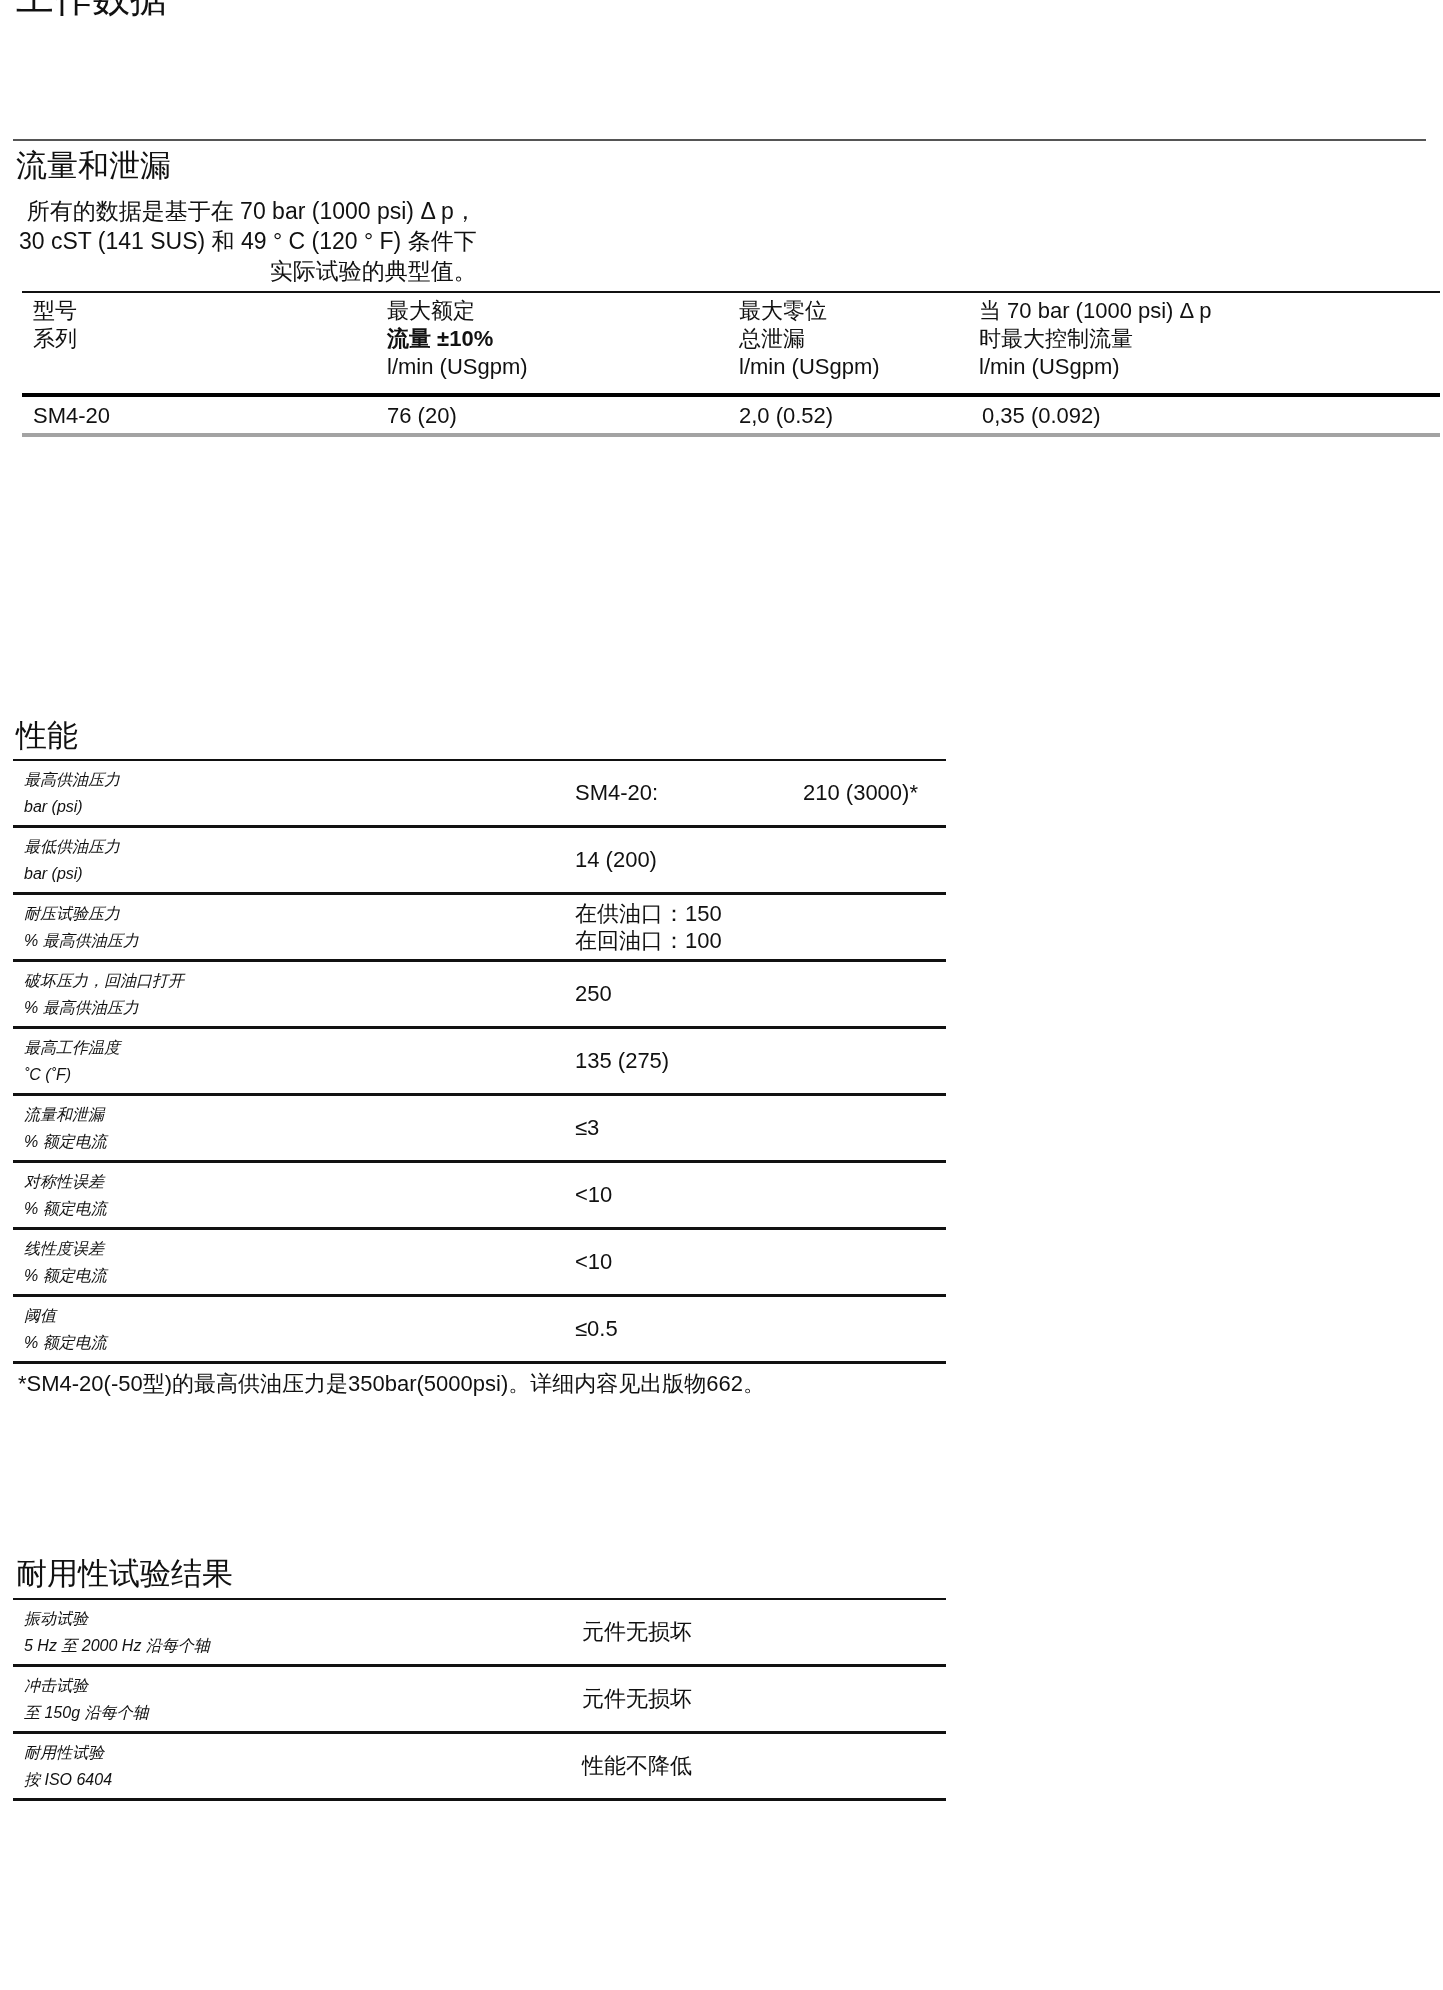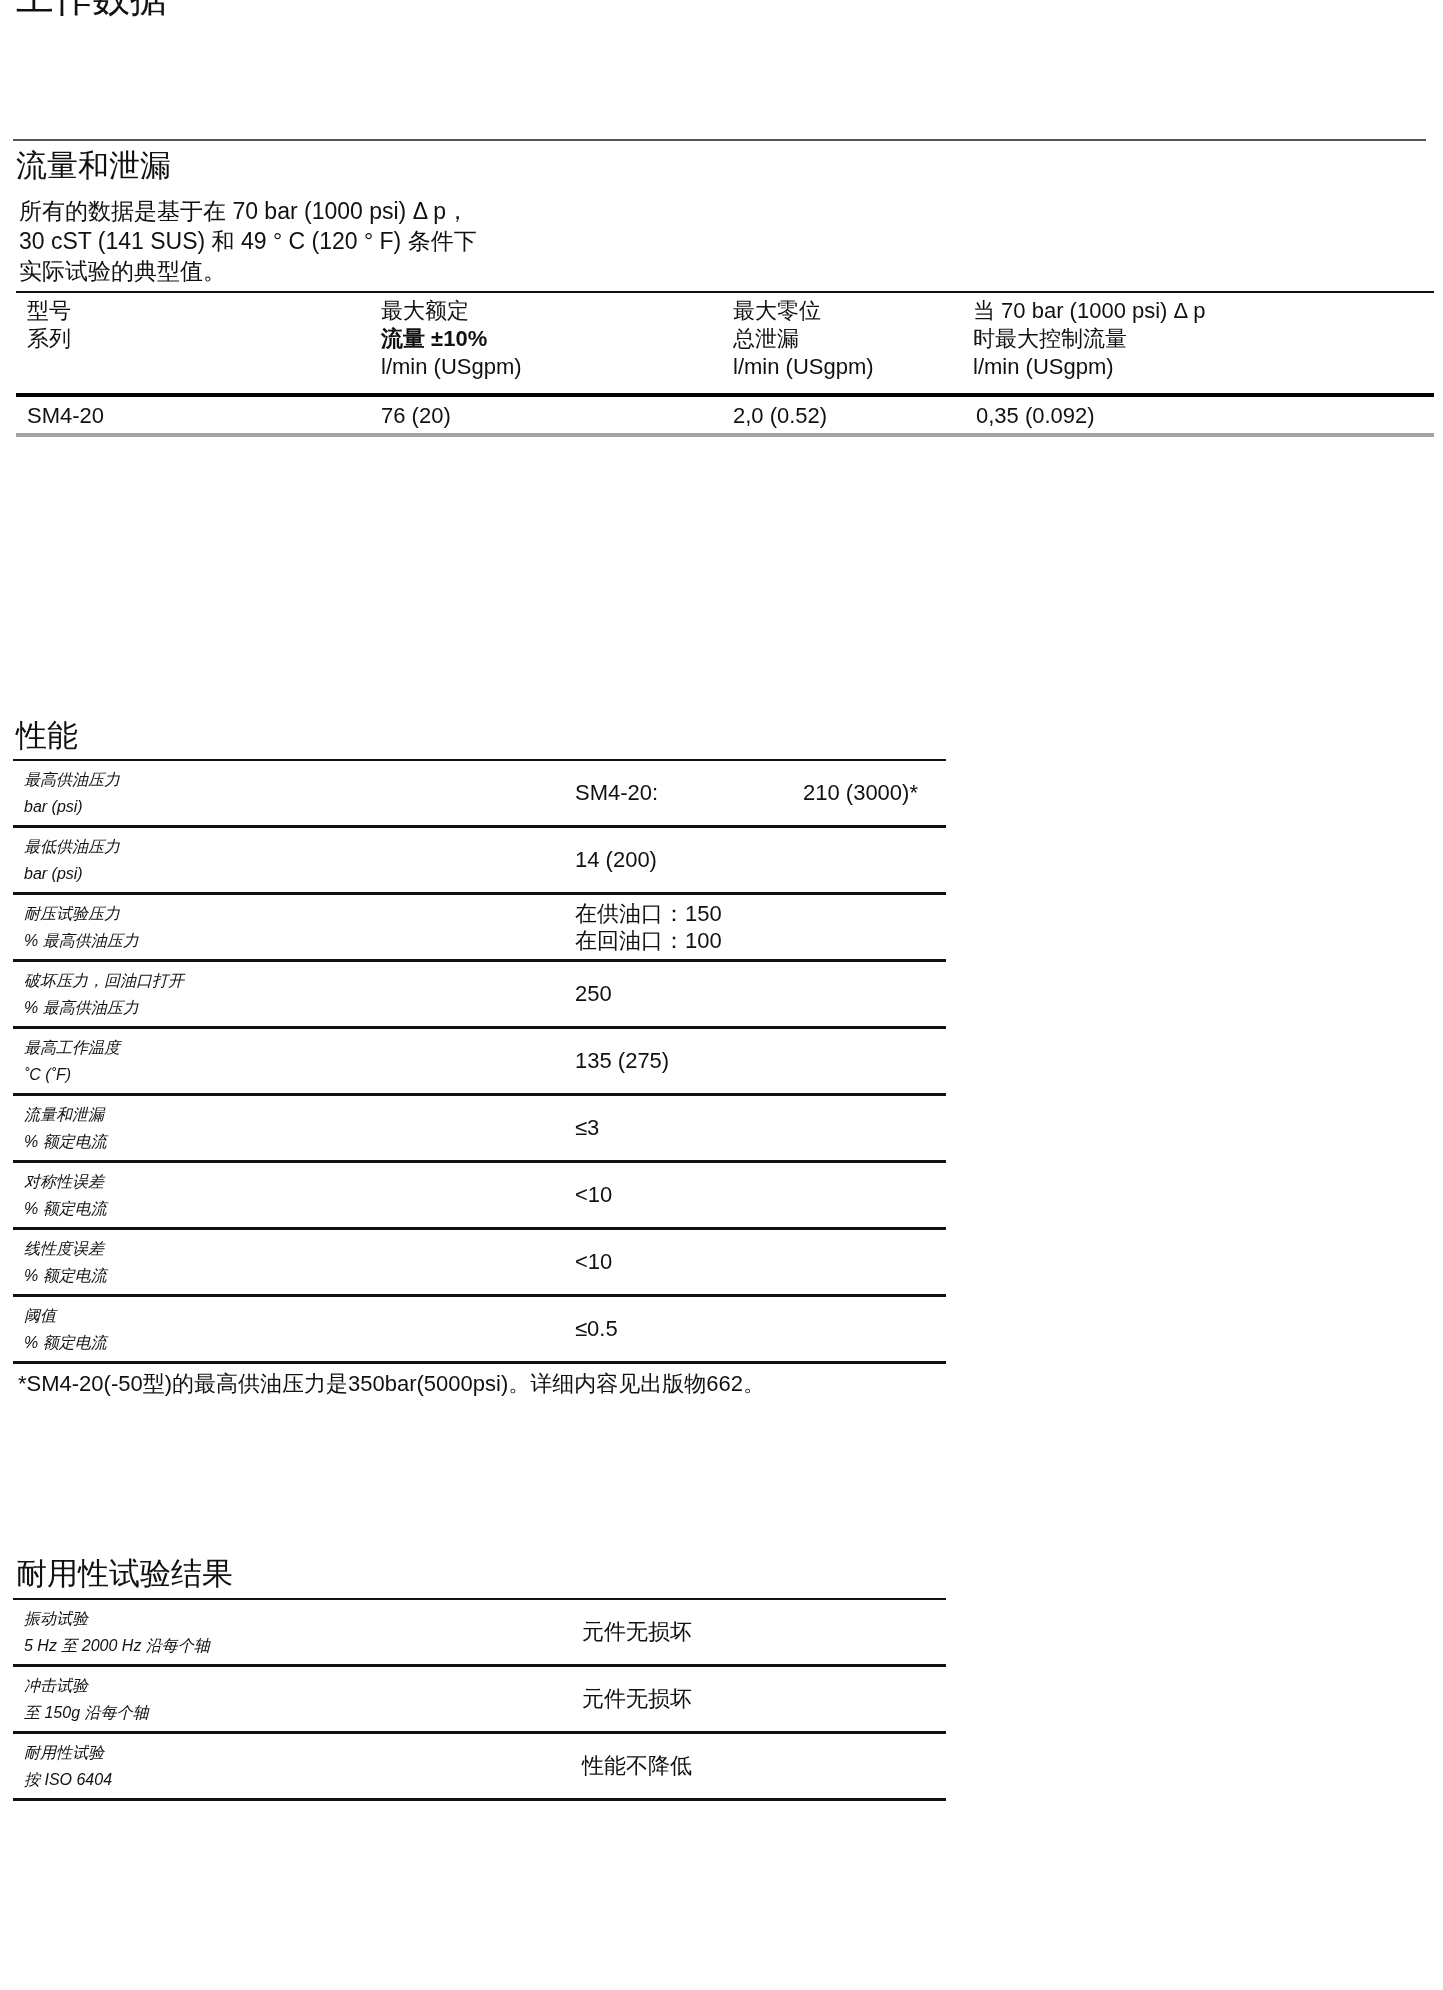--- a/index.html
+++ b/index.html
@@ -3,24 +3,24 @@
 <meta charset="utf-8">
 <style>
   html, body { margin:0; padding:0; background:#ffffff; }
   body { width:1443px; height:1990px; position:relative; overflow:hidden;
          font-family:"Liberation Sans","DejaVu Sans",sans-serif; color:#111; }
   .abs { position:absolute; }
   .page-title { left:16px; top:-22px; font-size:38px; line-height:40px; }
   .sep { left:13px; top:139px; width:1413px; height:0; border-top:2px solid #555; }
   .h2 { font-size:31px; line-height:34px; left:16px; }
   .intro { left:19px; top:196px; font-size:23px; line-height:30px; }
-  .intro div { white-space:nowrap; }
+  .intro div { white-space:nowrap;text-align:right; }
 
   
-  .t1 { left:16px; top:291px; width:1418px; }
+  .t1 { left:22px; top:291px; width:1418px; }
   .t1 .toprule { height:0; border-top:2px solid #111; }
   .t1 .head { position:relative; height:100px; border-bottom:4px solid #000; }
   .t1 .row  { position:relative; height:36px; border-bottom:4px solid #a3a3a3; }
   .t1 .cell { position:absolute; font-size:22px; line-height:28px; white-space:nowrap; }
   .t1 .head .cell { top:4px; }
   .t1 .row .cell { top:5px; }
   .b { font-weight:bold; }
 
   
   .tbl { left:13px; width:933px; }

